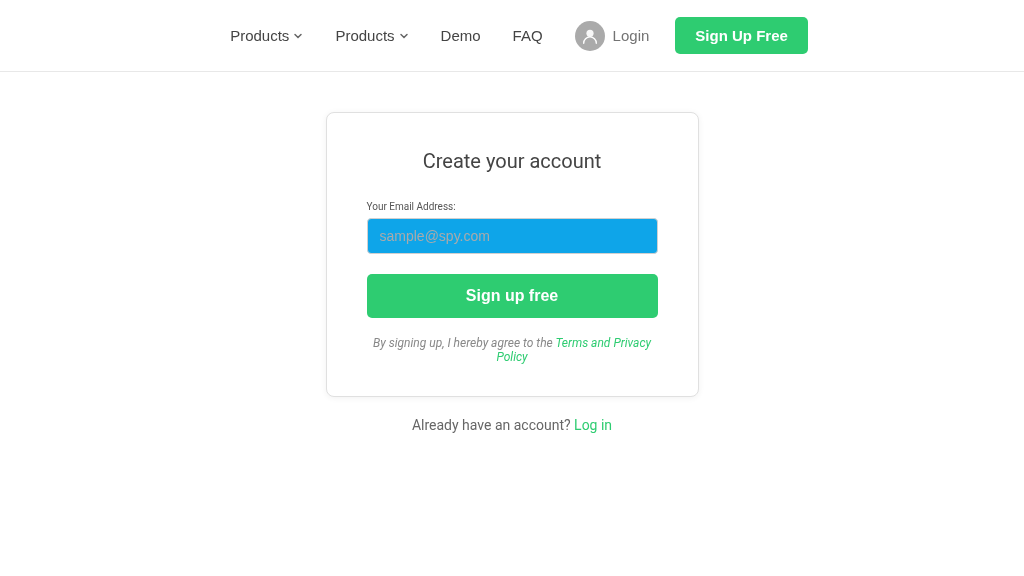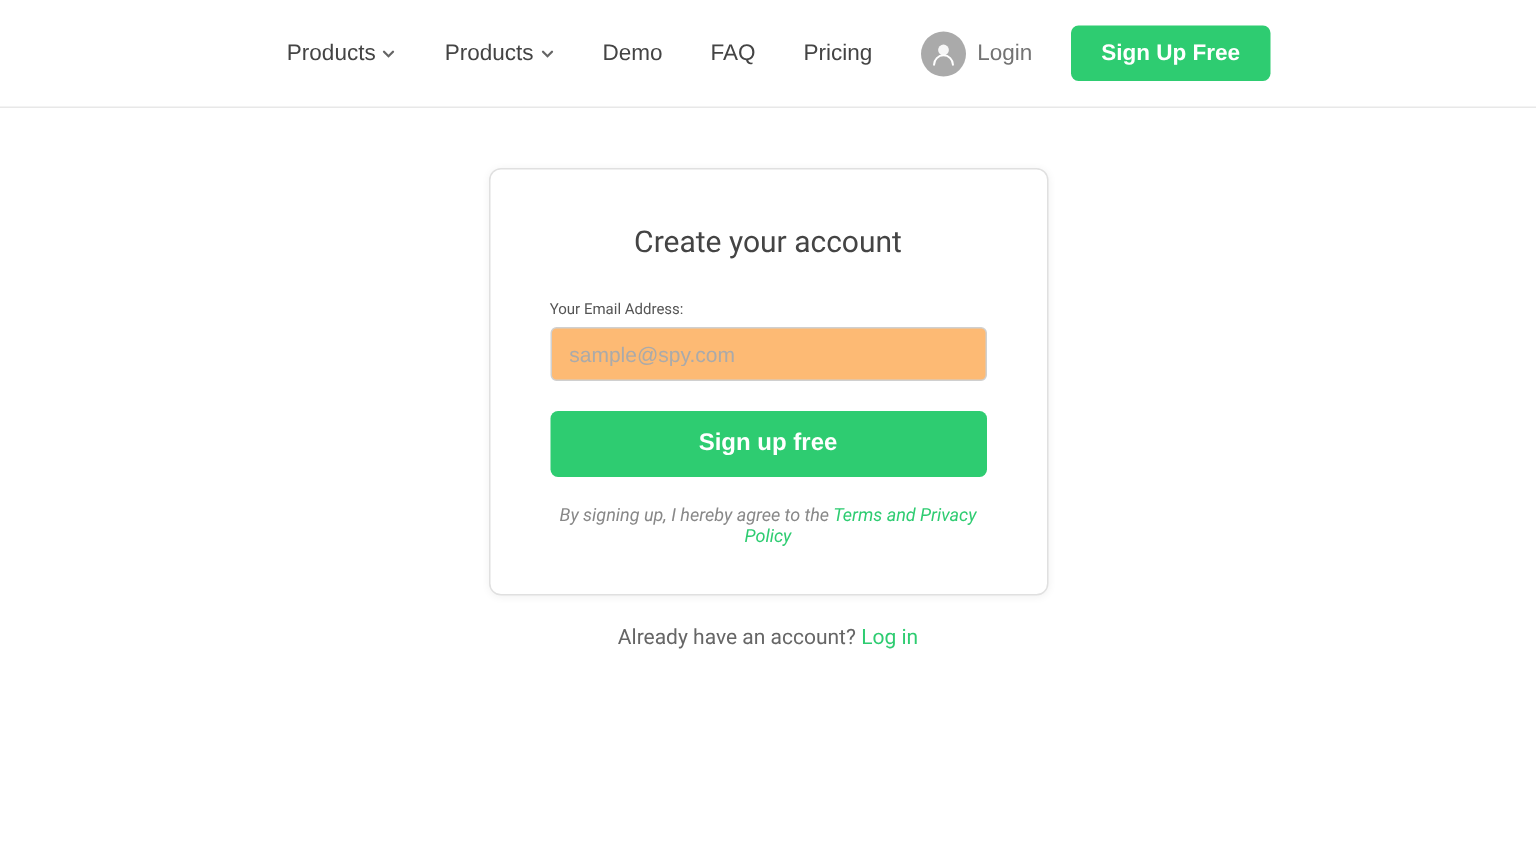--- a/index.html
+++ b/index.html
@@ -110,21 +110,21 @@
       margin-bottom: 6px;
     }
     .form-input {
       width: 100%;
       padding: 9px 12px;
       font-size: 14px;
       border: 1px solid #d0d0d0;
       border-radius: 4px;
       outline: none;
       color: #333;
-      background: #fdba74;
+      background: #0ea5e9;
     }
     .form-input::placeholder { color: #aaa; }
     .form-input.password-input {
       background: #f0f4f8;
       border-color: #c8d4e0;
       letter-spacing: 2px;
       color: #555;
     }
 
     .submit-btn {
@@ -182,23 +182,20 @@
       <span>Products</span>
       <svg class="chevron" viewBox="0 0 10 10" fill="none">
         <path d="M2 3.5L5 6.5L8 3.5" stroke="#666" stroke-width="1.5" stroke-linecap="round"></path>
       </svg>
     </button>
     <button class="nav-item">
       <span>Demo</span>
     </button>
     <button class="nav-item">
       <span>FAQ</span>
-    </button>
-    <button class="nav-item">
-      <span>Pricing</span>
     </button>
     <button class="login-btn">
       <div class="avatar-icon">
         <svg width="18" height="18" viewBox="0 0 20 20" fill="none">
           <circle cx="10" cy="7" r="4" fill="#fff" opacity="0.9"></circle>
           <path d="M3 18c0-3.866 3.134-7 7-7s7 3.134 7 7" stroke="#fff" stroke-width="1.5" fill="none" stroke-linecap="round"></path>
         </svg>
       </div>
       <span>Login</span>
     </button>

